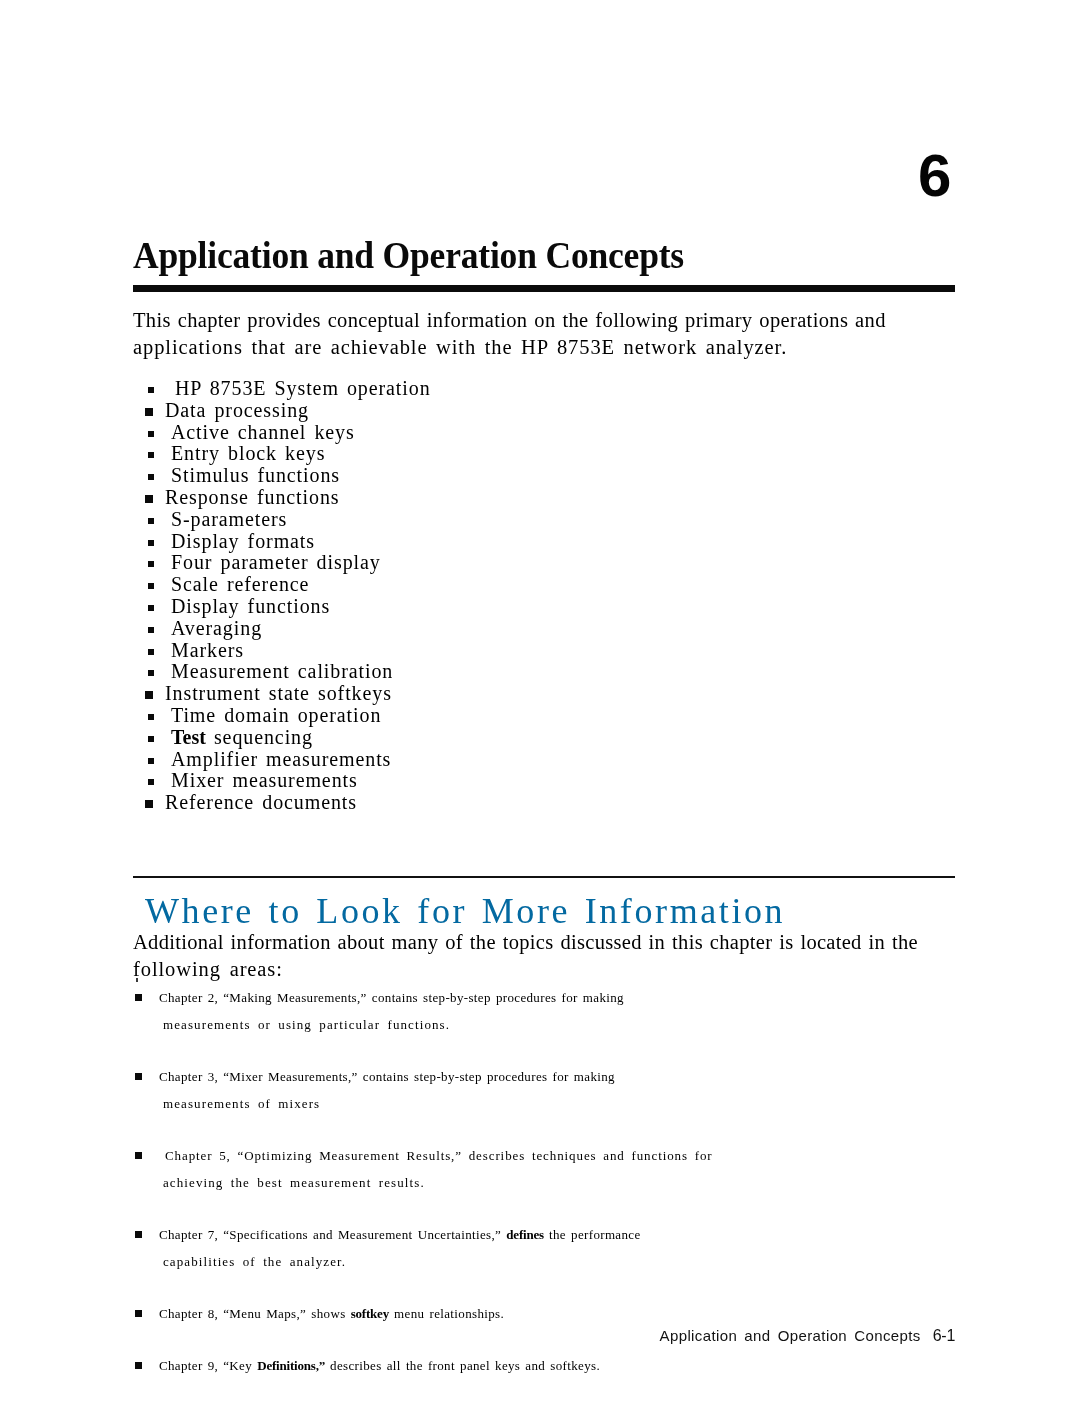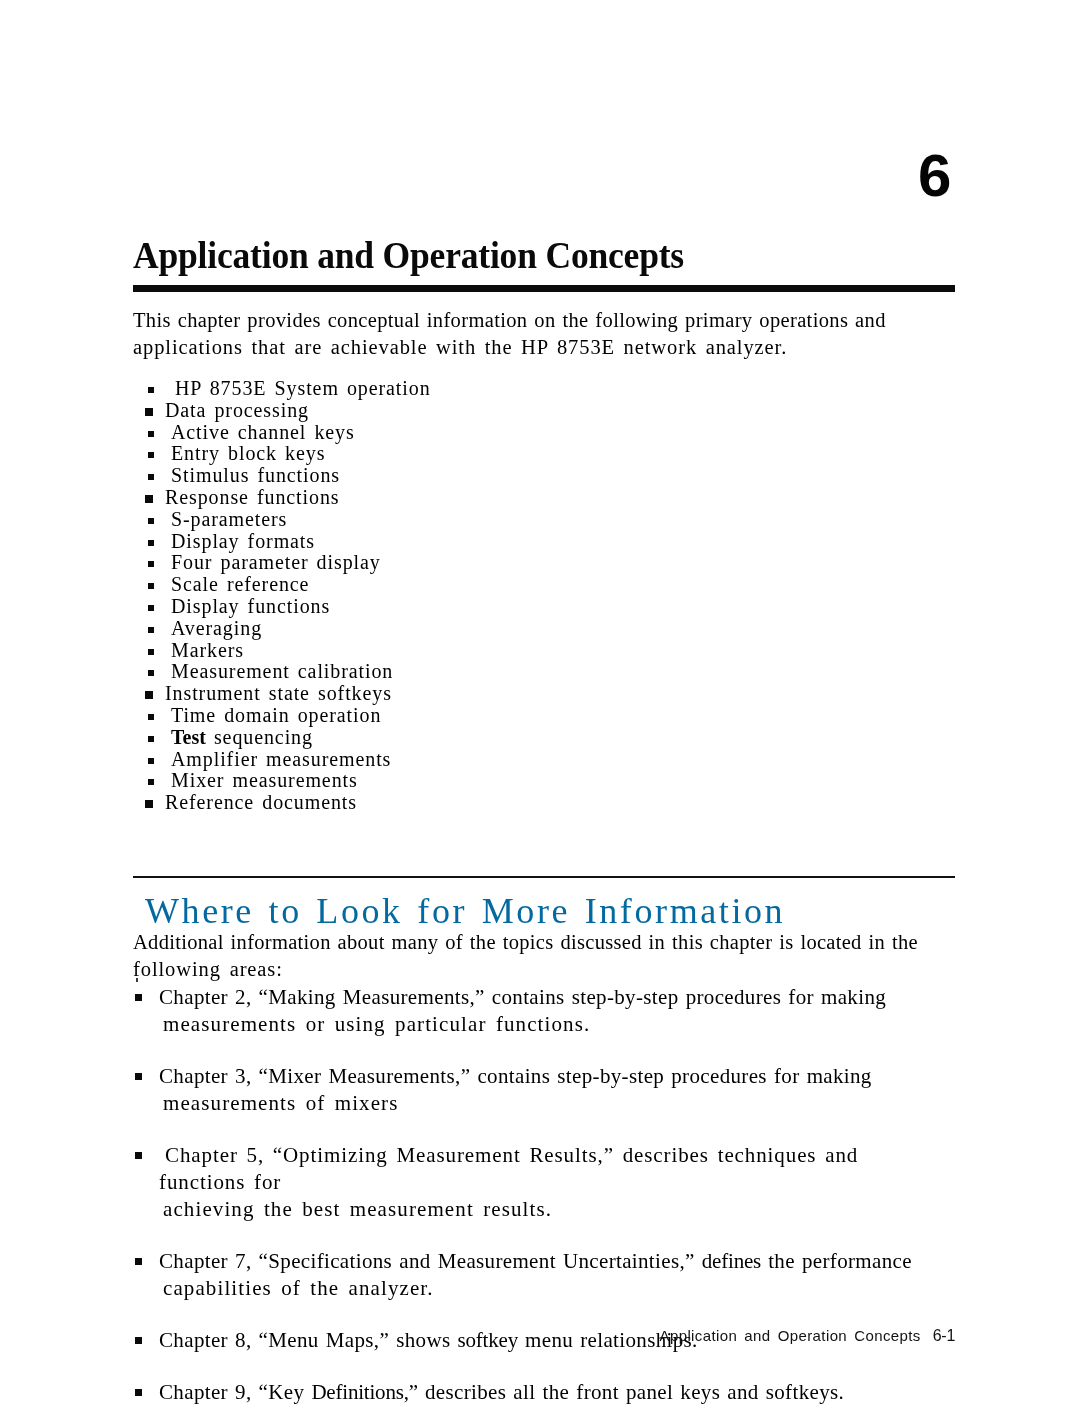--- a/index.html
+++ b/index.html
@@ -157,21 +157,21 @@
     top: 984px;
     width: 800px;
     list-style: none;
     margin: 0;
     padding: 0;
   }
   .ref-list li {
     position: relative;
     padding-left: 26px;
     margin-bottom: 25px;
-    font-size: 21px;
+    font-size: 13px;
     line-height: 27px;
     letter-spacing: 0.35px;
     word-spacing: 1.5px;
   }
   .ref-list li:last-child { margin-bottom: 0; }
   .ref-list li .sq {
     position: absolute;
     left: 2px;
     top: 10px;
     width: 7px;
@@ -180,21 +180,21 @@
     display: block;
   }
   .ref-list li .cont {
     display: block;
     padding-left: 4px;
     letter-spacing: 1.1px;
     word-spacing: 3px;
   }
   .ref-list li.spaced { letter-spacing: 0.9px; word-spacing: 2.6px; }
   .ref-list li.spaced .lead { padding-left: 6px; }
-  .ref-list li b { font-weight: normal; letter-spacing: -0.2px; margin-top: 15px; }
+  .ref-list li b { font-weight: bold; letter-spacing: -0.2px; margin-top: 15px; }
 
   .speck {
     position: absolute;
     left: 136px;
     top: 978px;
     width: 2px;
     height: 4px;
     background: #3a3a3a;
   }
 

